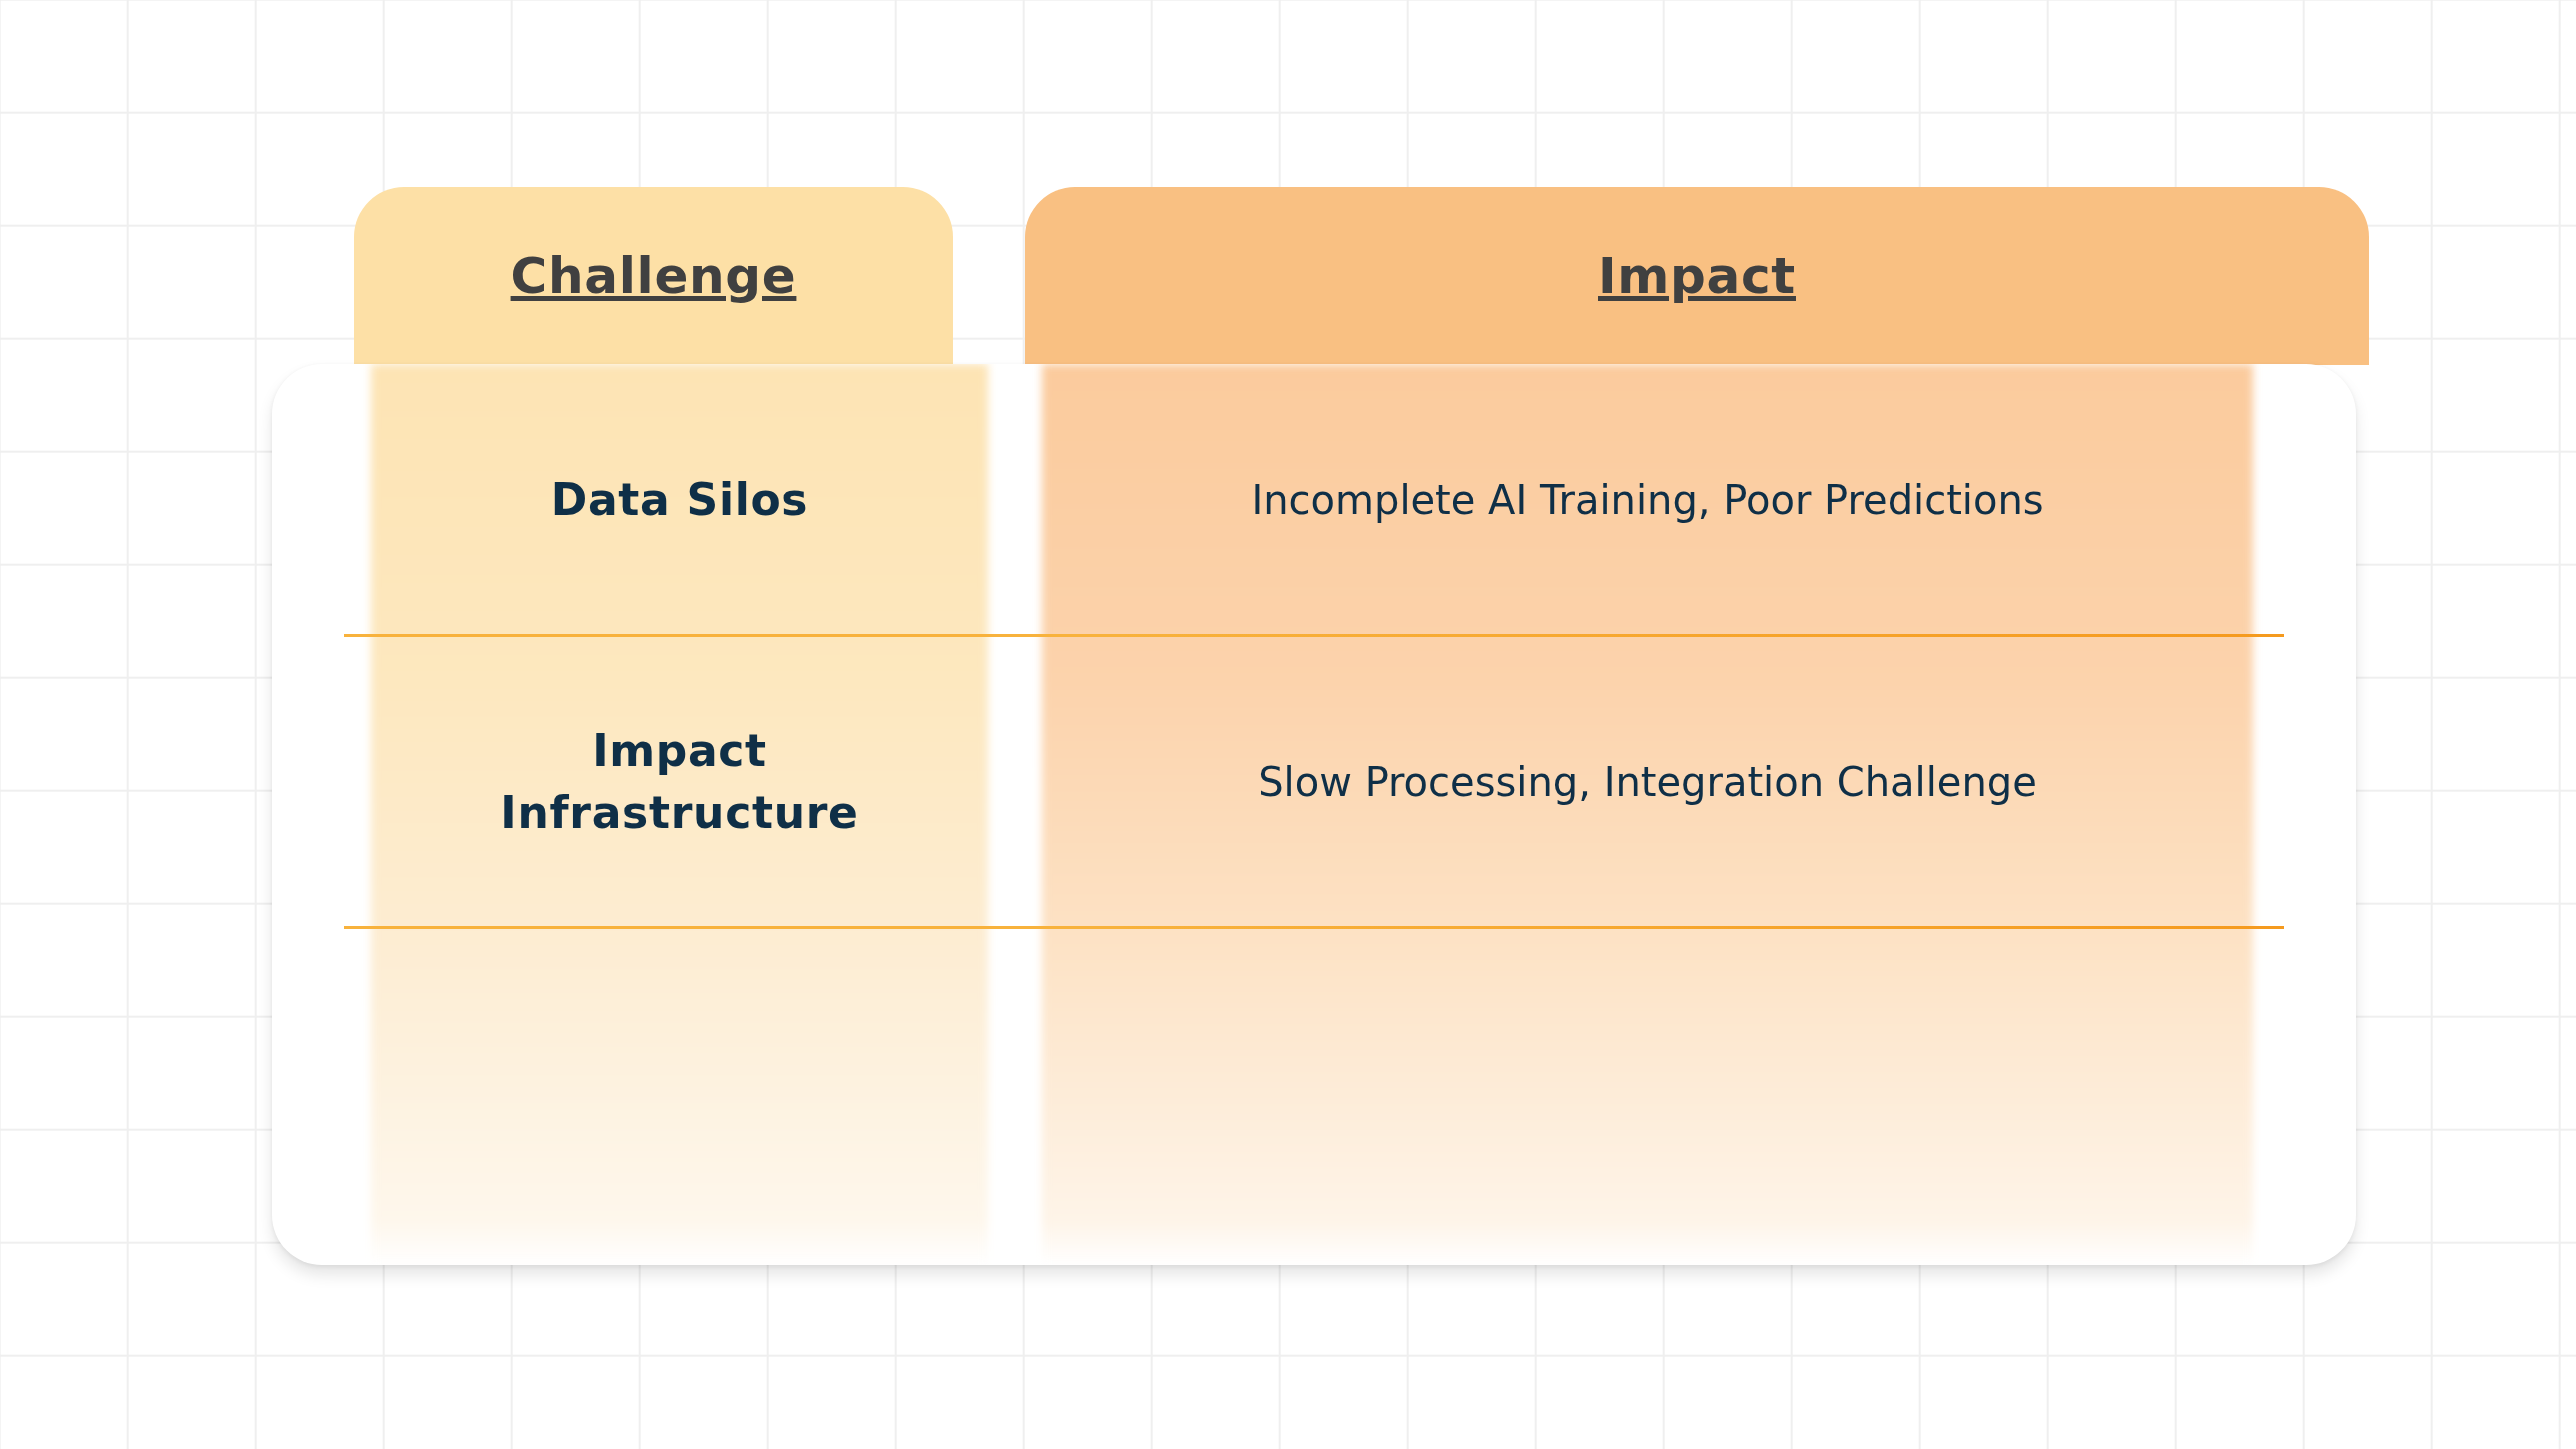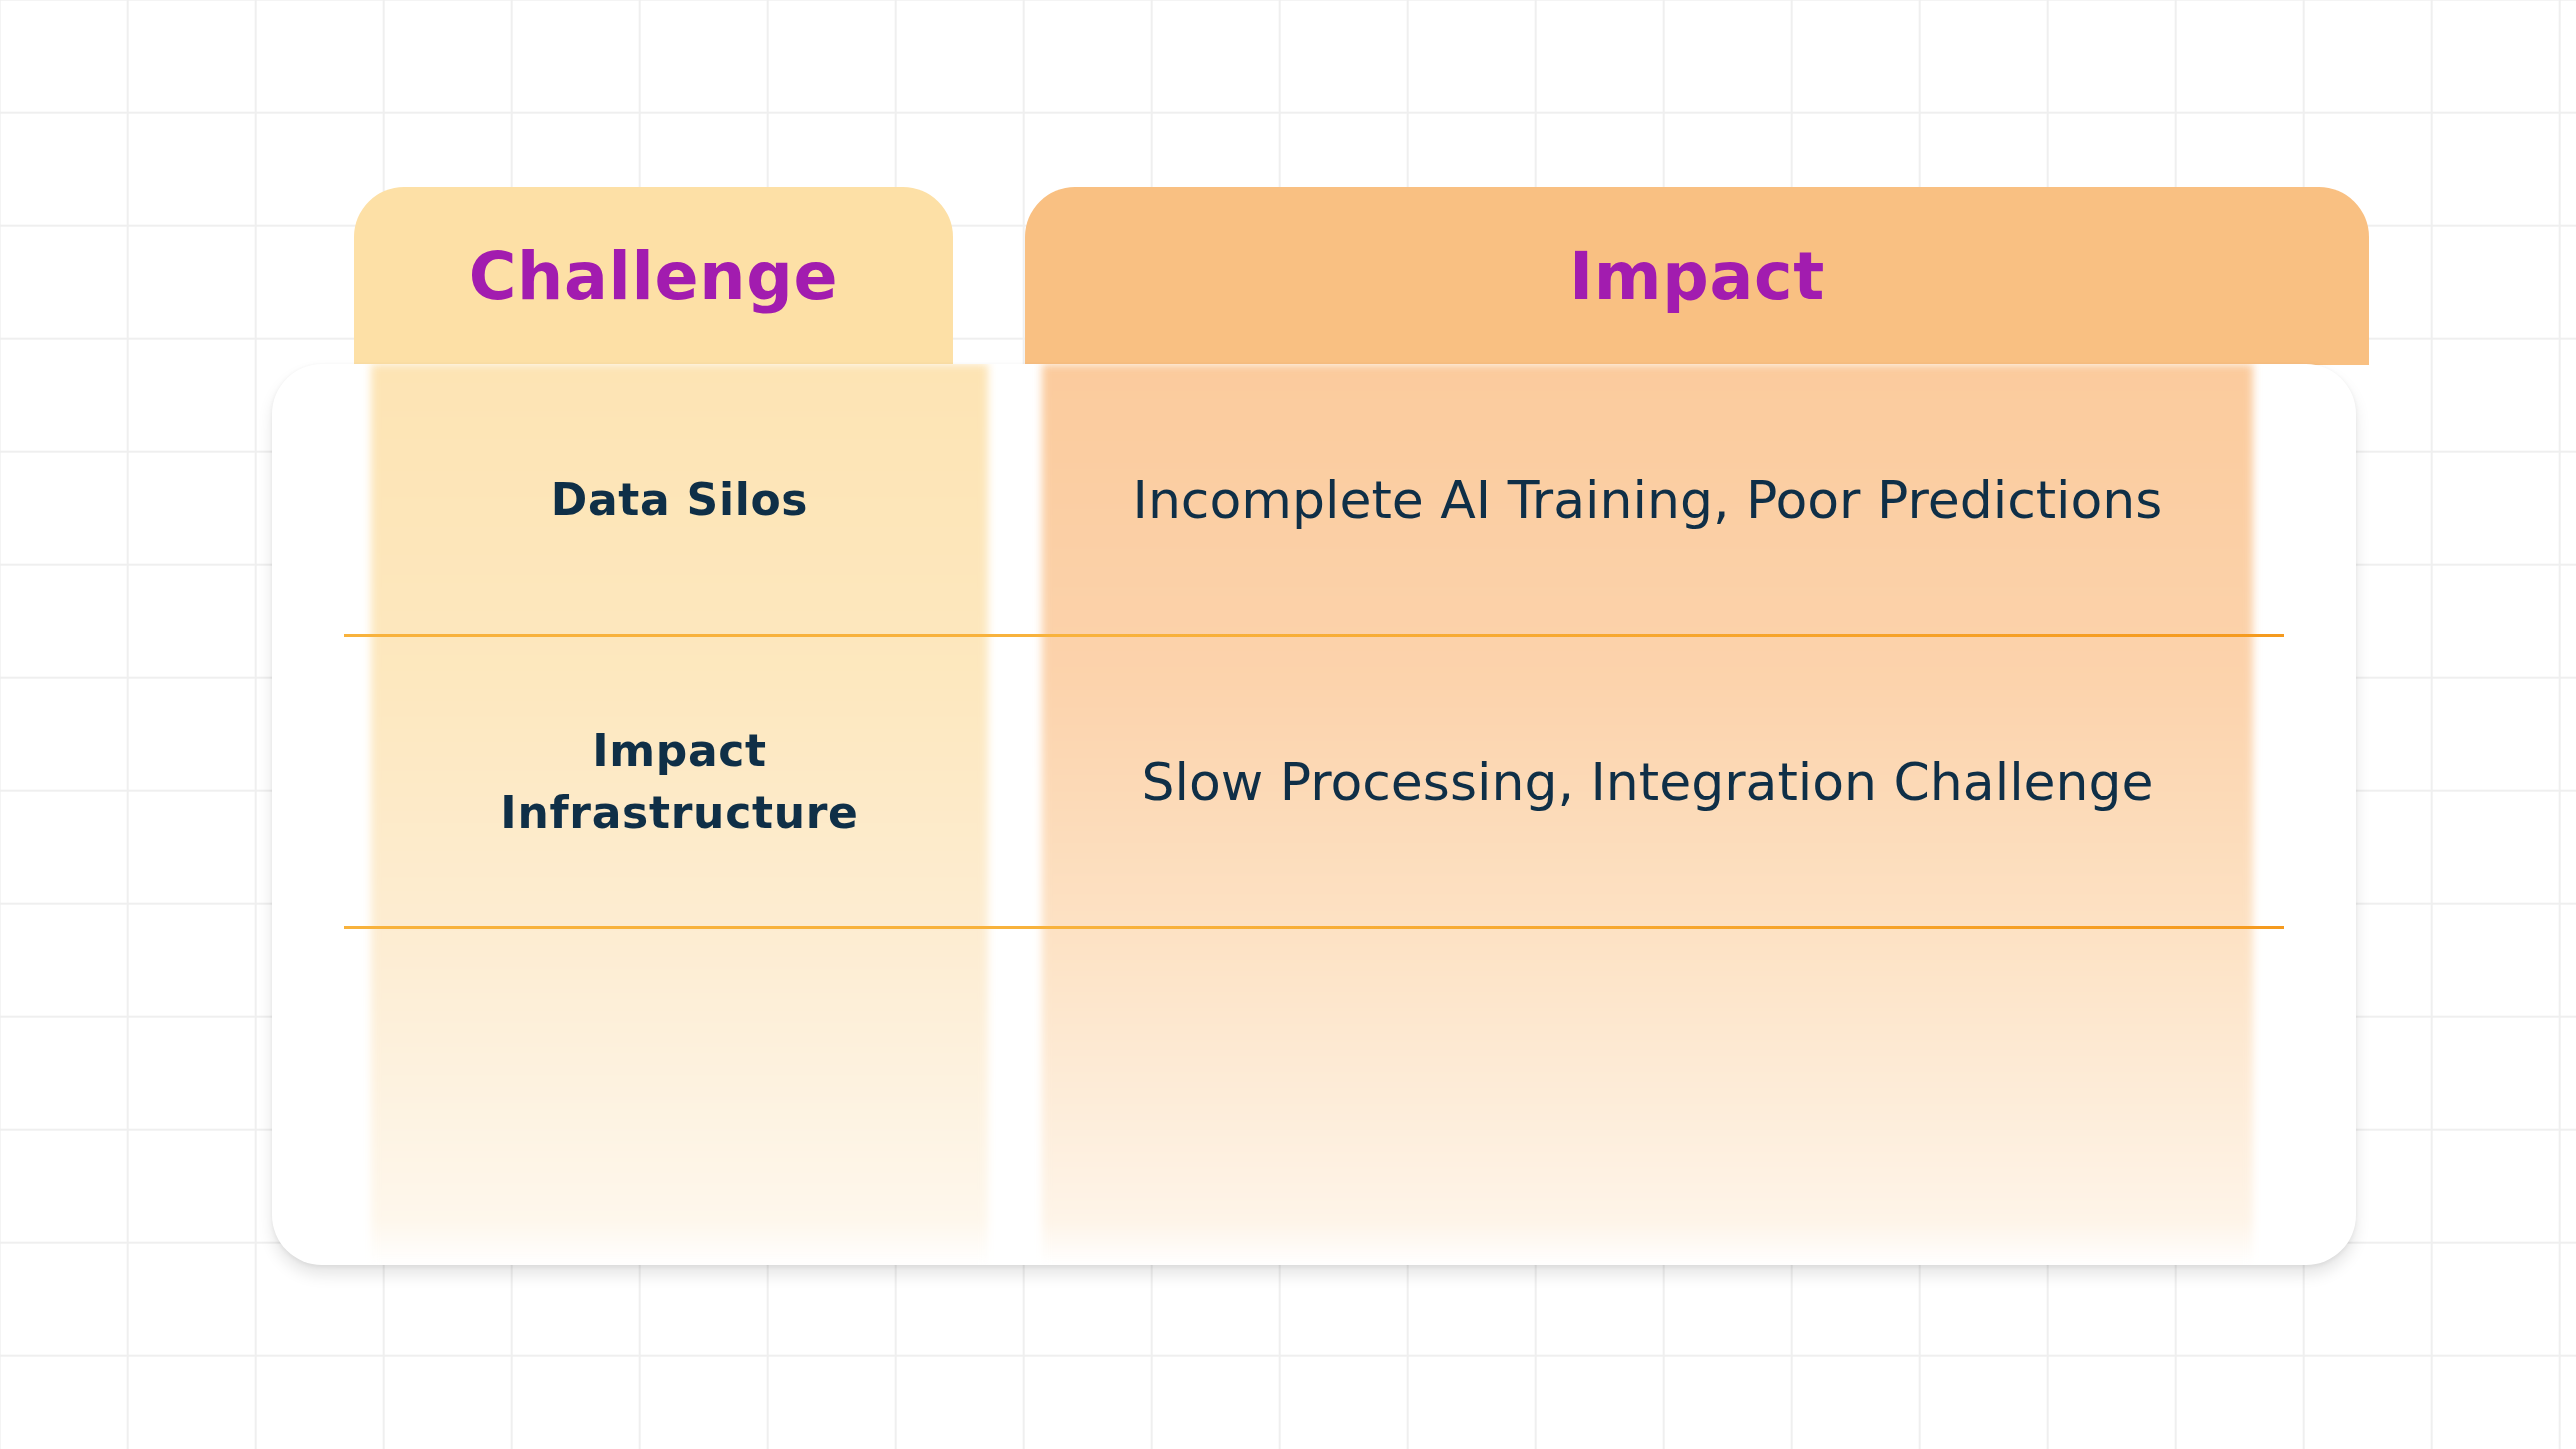--- a/index.html
+++ b/index.html
@@ -10,22 +10,23 @@
       linear-gradient(to right, #efefef 0, #efefef 2px, transparent 2px),
       linear-gradient(to bottom, #efefef 0, #efefef 2px, transparent 2px);
     background-size: 128px 113px;
     background-position: -1.3px -1.3px;
     font-family: "DejaVu Sans", "Liberation Sans", sans-serif;
   }
   .header {
     position: absolute; top: 187px; height: 178px;
     border-radius: 50px 50px 0 0;
     display: flex; align-items: center; justify-content: center;
-    font-weight: 700; font-size: 65px; color: #a21caf;
+    font-weight: 700; font-size: 50px; color: #404040;
     letter-spacing: 0.7px;
+    text-decoration: underline;
   }
   .header.challenge { left: 354px; width: 599px; background: #fde0a6; }
   .header.impact { left: 1025px; width: 1344px; background: #f9c082; }
 
   .card {
     position: absolute; left: 246px; top: 364px; width: 2084px; height: 901px;
     background: #ffffff; border-radius: 50px;
     box-shadow: 0 9.4px 14.8px rgba(0,0,0,0.10), 0 1.3px 4px rgba(0,0,0,0.06);
     overflow: hidden;
     margin-left: 26px;
@@ -52,21 +53,21 @@
   }
   .cell-challenge {
     position: absolute; left: 99px; width: 617px; height: 100%;
     display: flex; align-items: center; justify-content: center; text-align: center;
     font-weight: 700; font-size: 44px; line-height: 62px; color: #0f2f47;
     letter-spacing: 0.7px;
   }
   .cell-impact {
     position: absolute; left: 770px; width: 1211px; height: 100%;
     display: flex; align-items: center; justify-content: center; text-align: center;
-    font-weight: 500; font-size: 52px; color: #0f2f47;
+    font-weight: 500; font-size: 40px; color: #0f2f47;
   }
 </style>
 </head>
 <body>
 
 <div class="header challenge">
   <span>Challenge</span>
 </div>
 <div class="header impact">
   <span>Impact</span>

